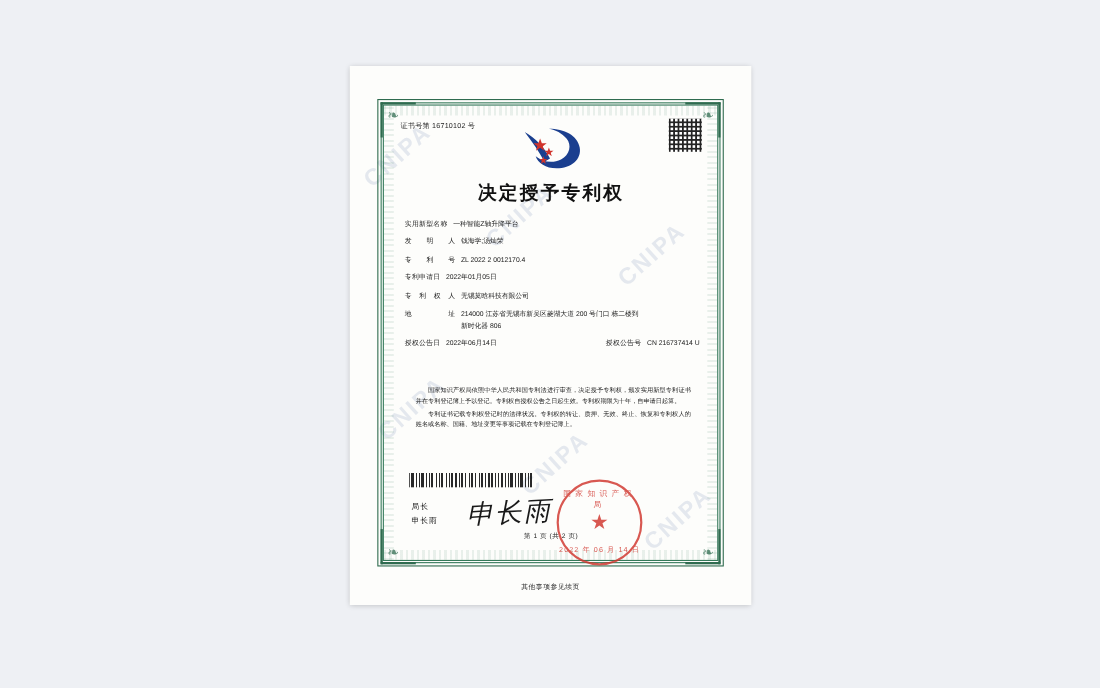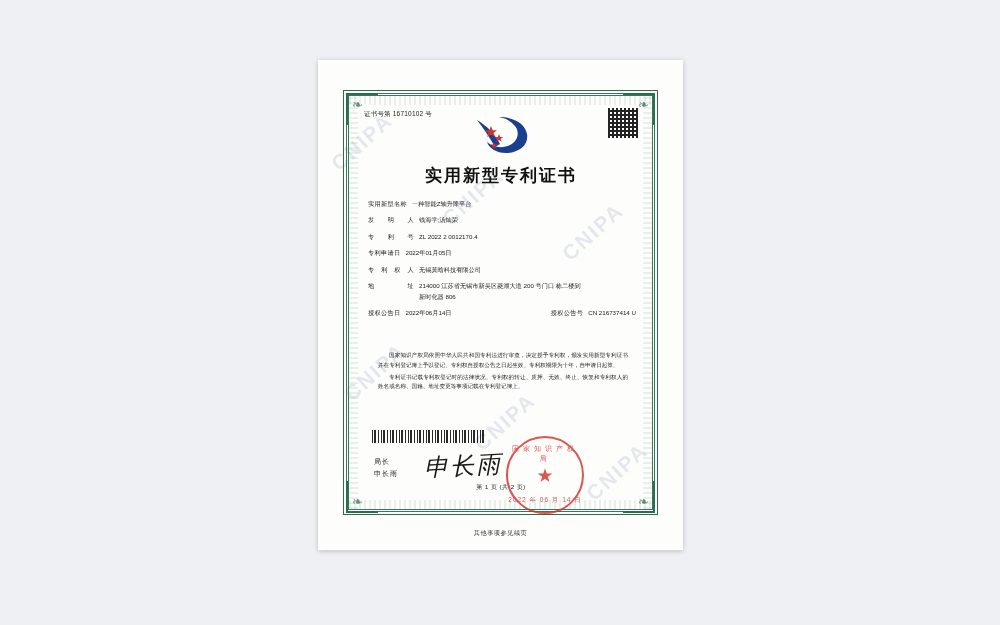--- a/index.html
+++ b/index.html
@@ -301,21 +301,21 @@
       <div class="qr"></div>
 
       <svg class="logo" viewBox="0 0 64 42">
         <path d="M30 3 C44 3 56 9 58 20 C60 31 50 39 37 39 C27 39 20 34 18 28 C24 33 33 35 41 31 C49 27 51 18 46 12 C42 7 36 4 30 3 Z" fill="#1b3f8f"></path>
         <path d="M8 6 C18 12 26 20 31 30 L26 33 C21 24 15 15 8 6 Z" fill="#1b3f8f"></path>
         <polygon points="22,12 23.6,16.2 28,16.2 24.5,18.9 25.8,23 22,20.4 18.2,23 19.5,18.9 16,16.2 20.4,16.2" fill="#d0342c"></polygon>
         <polygon points="30,20 31.1,23 34.2,23 31.7,24.9 32.6,28 30,26.1 27.4,28 28.3,24.9 25.8,23 28.9,23" fill="#d0342c"></polygon>
         <polygon points="25,28 25.9,30.6 28.6,30.6 26.4,32.2 27.2,34.8 25,33.2 22.8,34.8 23.6,32.2 21.4,30.6 24.1,30.6" fill="#d0342c"></polygon>
       </svg>
 
-      <div class="title">实用新型专利证书</div>
+      <div class="title">决定授予专利权</div>
 
       <div class="fields">
         <div class="row">
           <span class="lbl">实用新型名称</span>
           <span class="val">一种智能Z轴升降平台</span>
         </div>
         <div class="row">
           <span class="lbl sp">发 明 人</span>
           <span class="val">钱海学;汤灿荣</span>
         </div>

